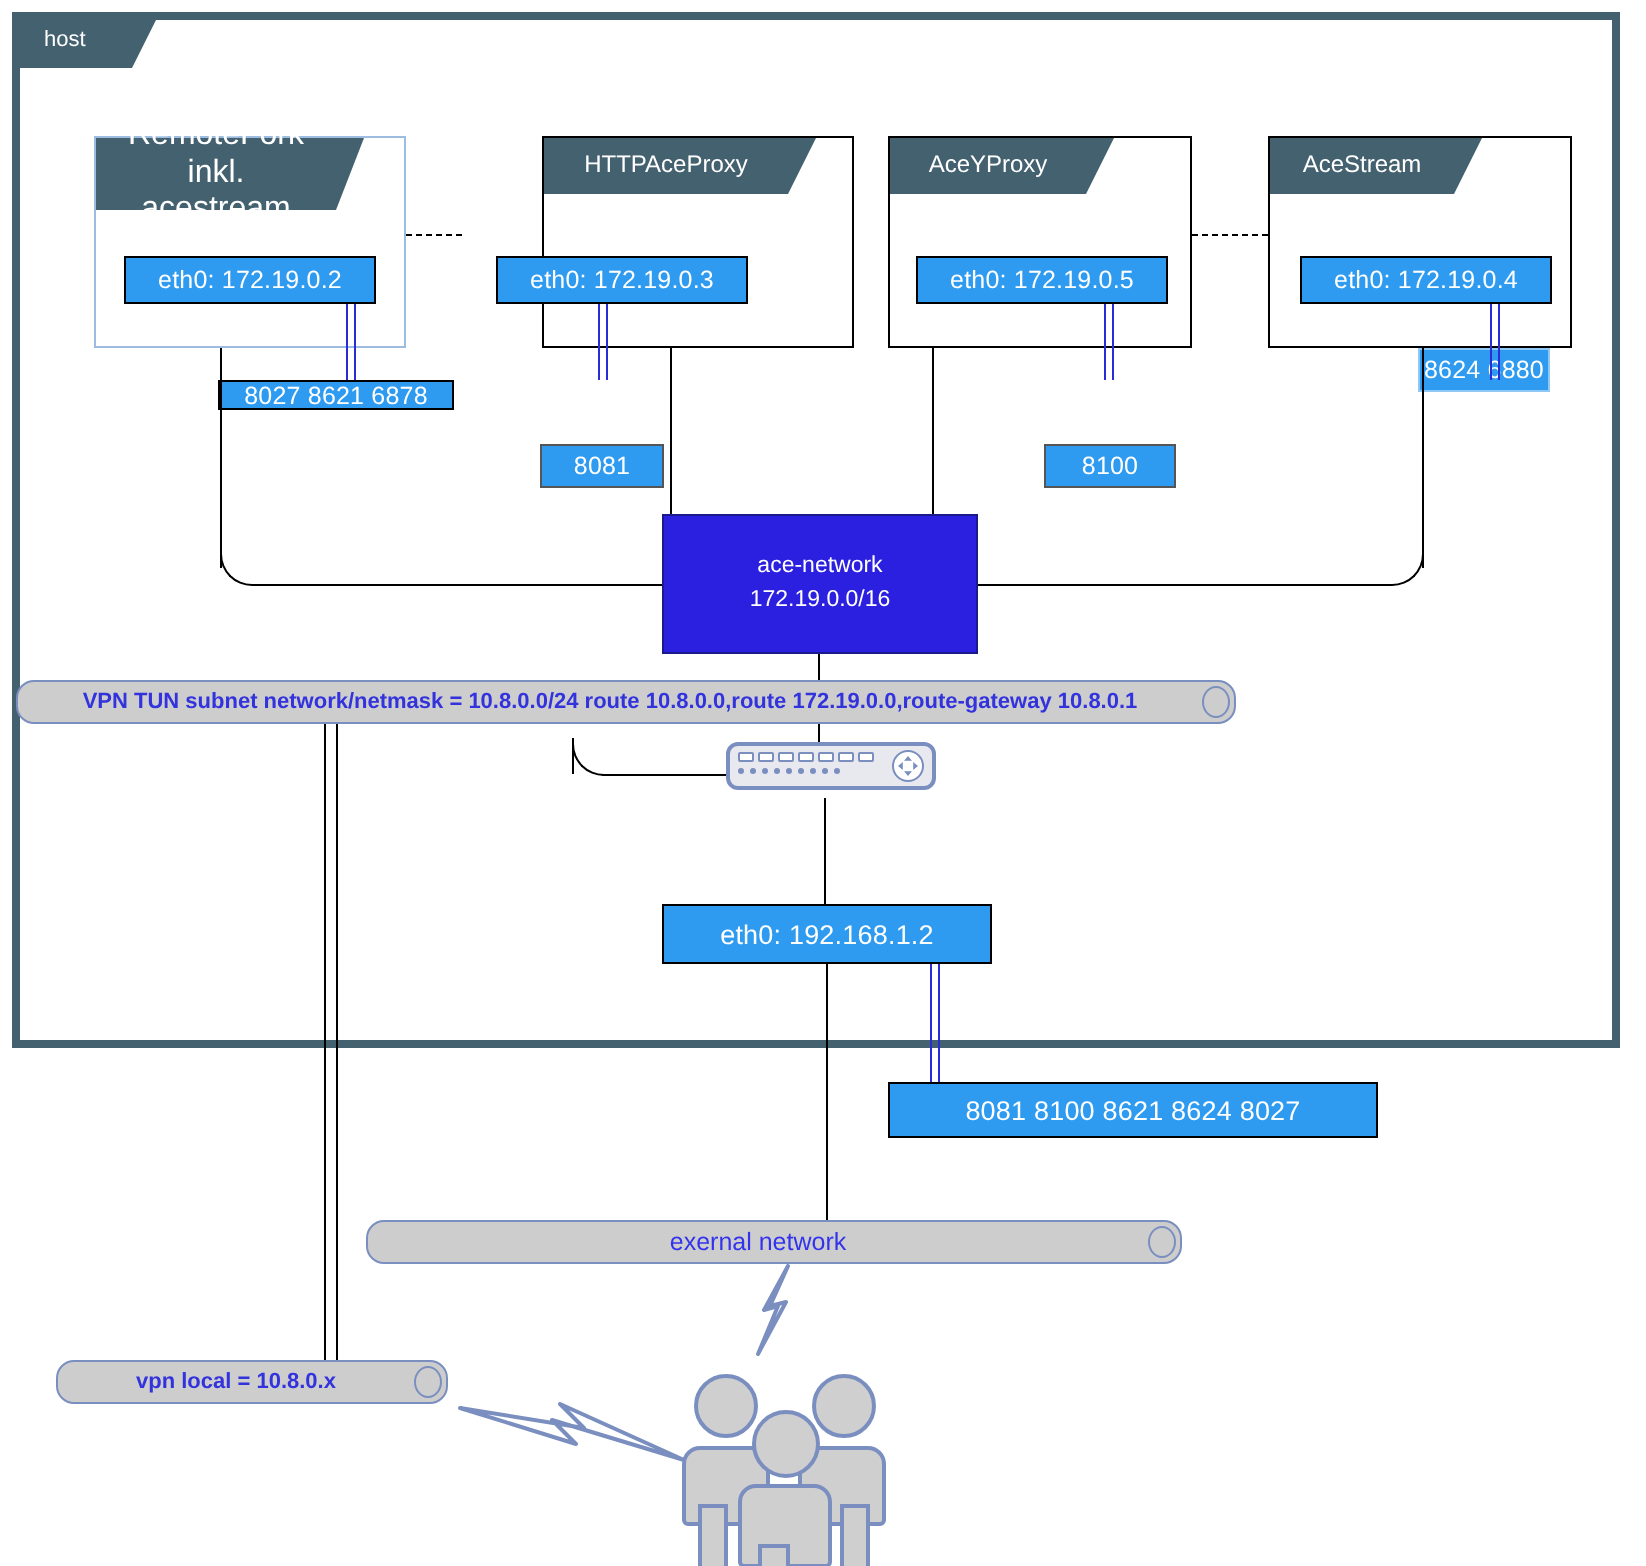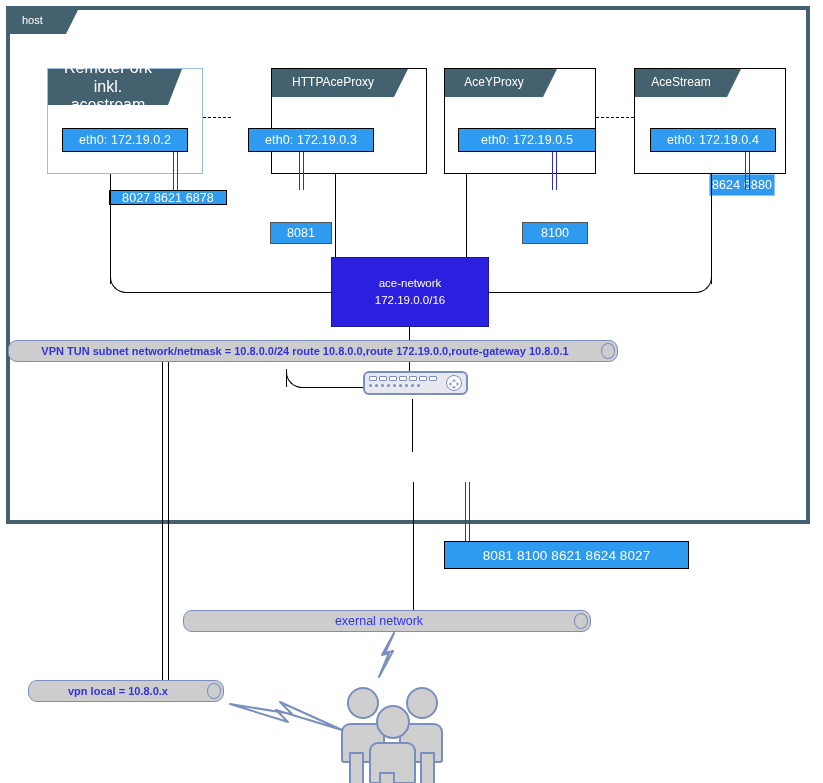--- a/index.html
+++ b/index.html
@@ -198,21 +198,21 @@
     <div class="node-tab" style="width:122px;">HTTPAceProxy</div>
     <div class="node-tab-notch" style="left:122px;top:0;border-top:28px solid #44616f;"></div>
   </div>
   <div class="chip dark" style="left:248px;top:128px;width:126px;height:24px;">eth0: 172.19.0.3</div>
   <div class="chip grey" style="left:270px;top:190px;width:62px;height:22px;">8081</div>
 
   <div class="abs node dark" style="left:444px;top:68px;width:152px;height:106px;">
     <div class="node-tab" style="width:98px;">AceYProxy</div>
     <div class="node-tab-notch" style="left:98px;top:0;border-top:28px solid #44616f;"></div>
   </div>
-  <div class="chip dark" style="left:458px;top:128px;width:138px;height:24px;">eth0: 172.19.0.5</div>
+  <div class="chip dark" style="left:458px;top:128px;width:126px;height:24px;">eth0: 172.19.0.5</div>
   <div class="chip grey" style="left:522px;top:190px;width:66px;height:22px;">8100</div>
 
   <div class="abs node dark" style="left:634px;top:68px;width:152px;height:106px;">
     <div class="node-tab" style="width:92px;">AceStream</div>
     <div class="node-tab-notch" style="left:92px;top:0;border-top:28px solid #44616f;"></div>
   </div>
   <div class="chip dark" style="left:650px;top:128px;width:126px;height:24px;">eth0: 172.19.0.4</div>
   <div class="chip light" style="left:709px;top:174px;width:66px;height:22px;">8624 6880</div>
 
   <div class="dash" style="left:203px;top:117px;width:28px;"></div>
@@ -274,20 +274,21 @@
     </div>
     <div class="sw-knob">
       <svg width="12" height="12" viewBox="0 0 12 12" style="margin:0.5px 0 0 0.5px;">
         <path d="M6 1 L8 3.4 H4 Z M6 11 L4 8.6 H8 Z M1 6 L3.4 4 V8 Z M11 6 L8.6 8 V4 Z" fill="#7a8fbf"></path>
       </svg>
     </div>
   </div>
 
   <div class="ln v" style="left:412px;top:399px;height:53px;"></div>
 
+  <div class="chip dark" style="left:331px;top:452px;width:165px;height:30px;font-size:13.5px;">eth0: 192.168.1.2</div>
 
   <div class="dbl" style="left:465px;top:482px;width:5px;height:61px;"></div>
 
   <div class="chip dark" style="left:444px;top:541px;width:245px;height:28px;font-size:13.5px;">8081 8100 8621 8624 8027</div>
 
   <div class="ln v" style="left:413px;top:482px;height:128px;"></div>
 
   <div class="ln v" style="left:162px;top:362px;height:328px;"></div>
   <div class="ln v" style="left:168px;top:362px;height:328px;"></div>
 

